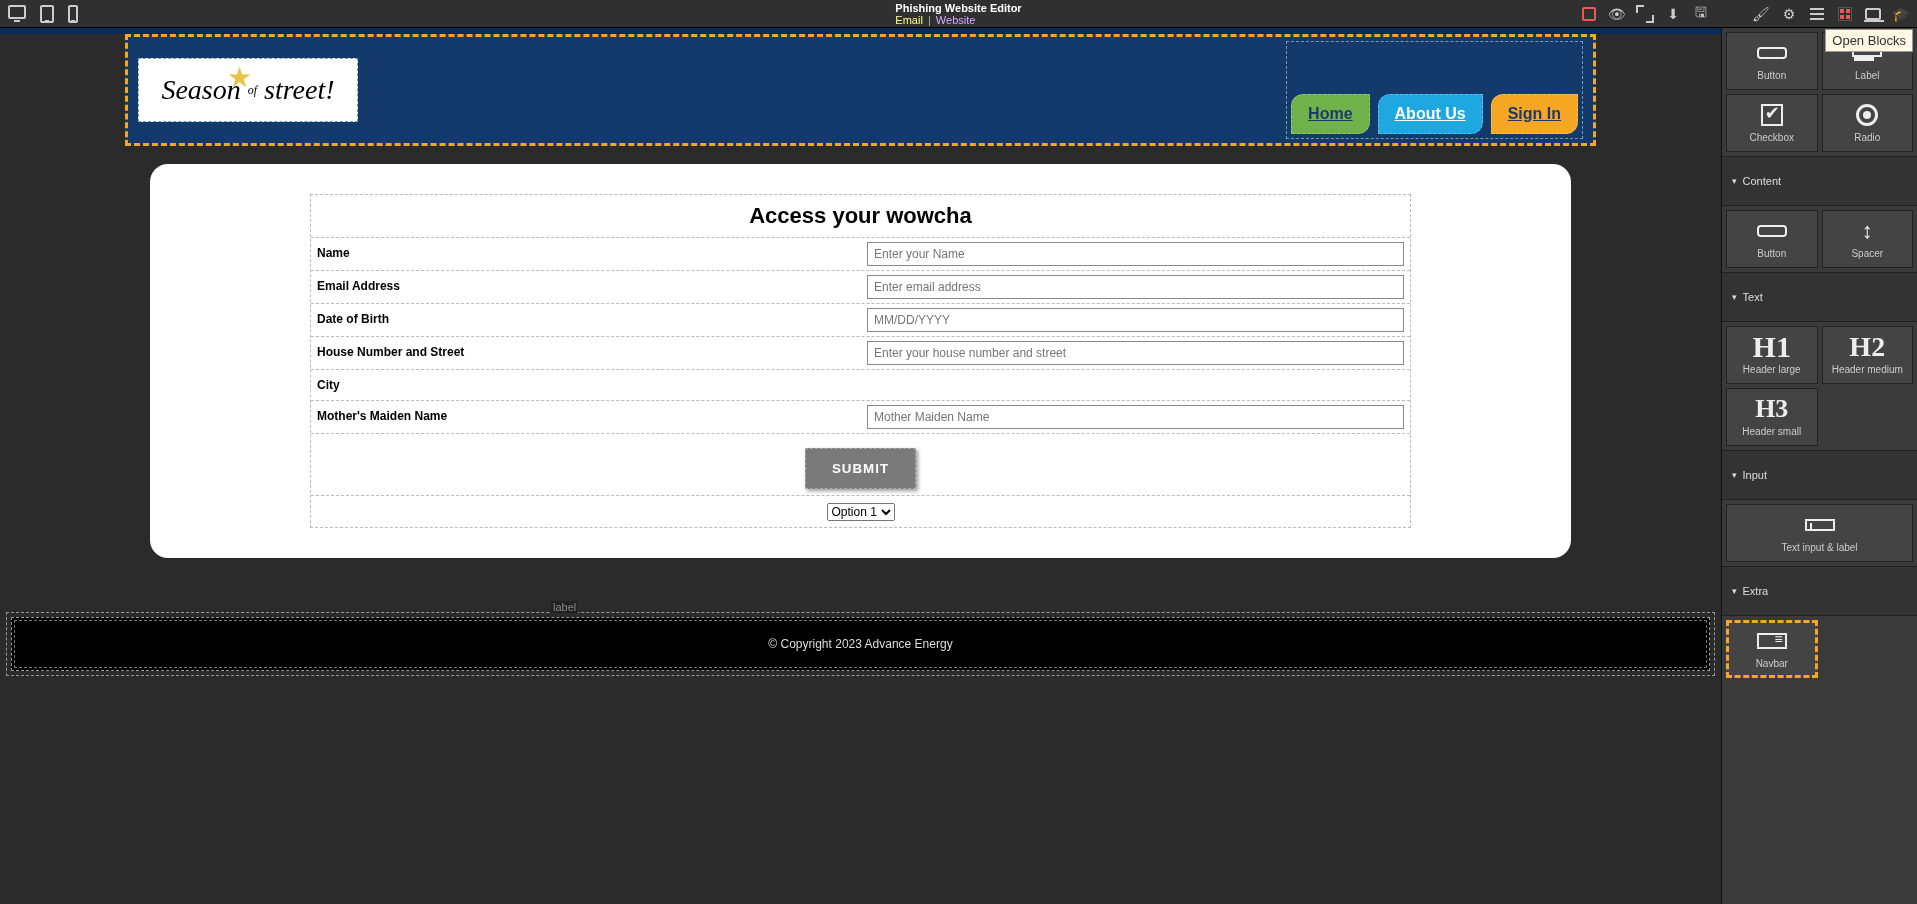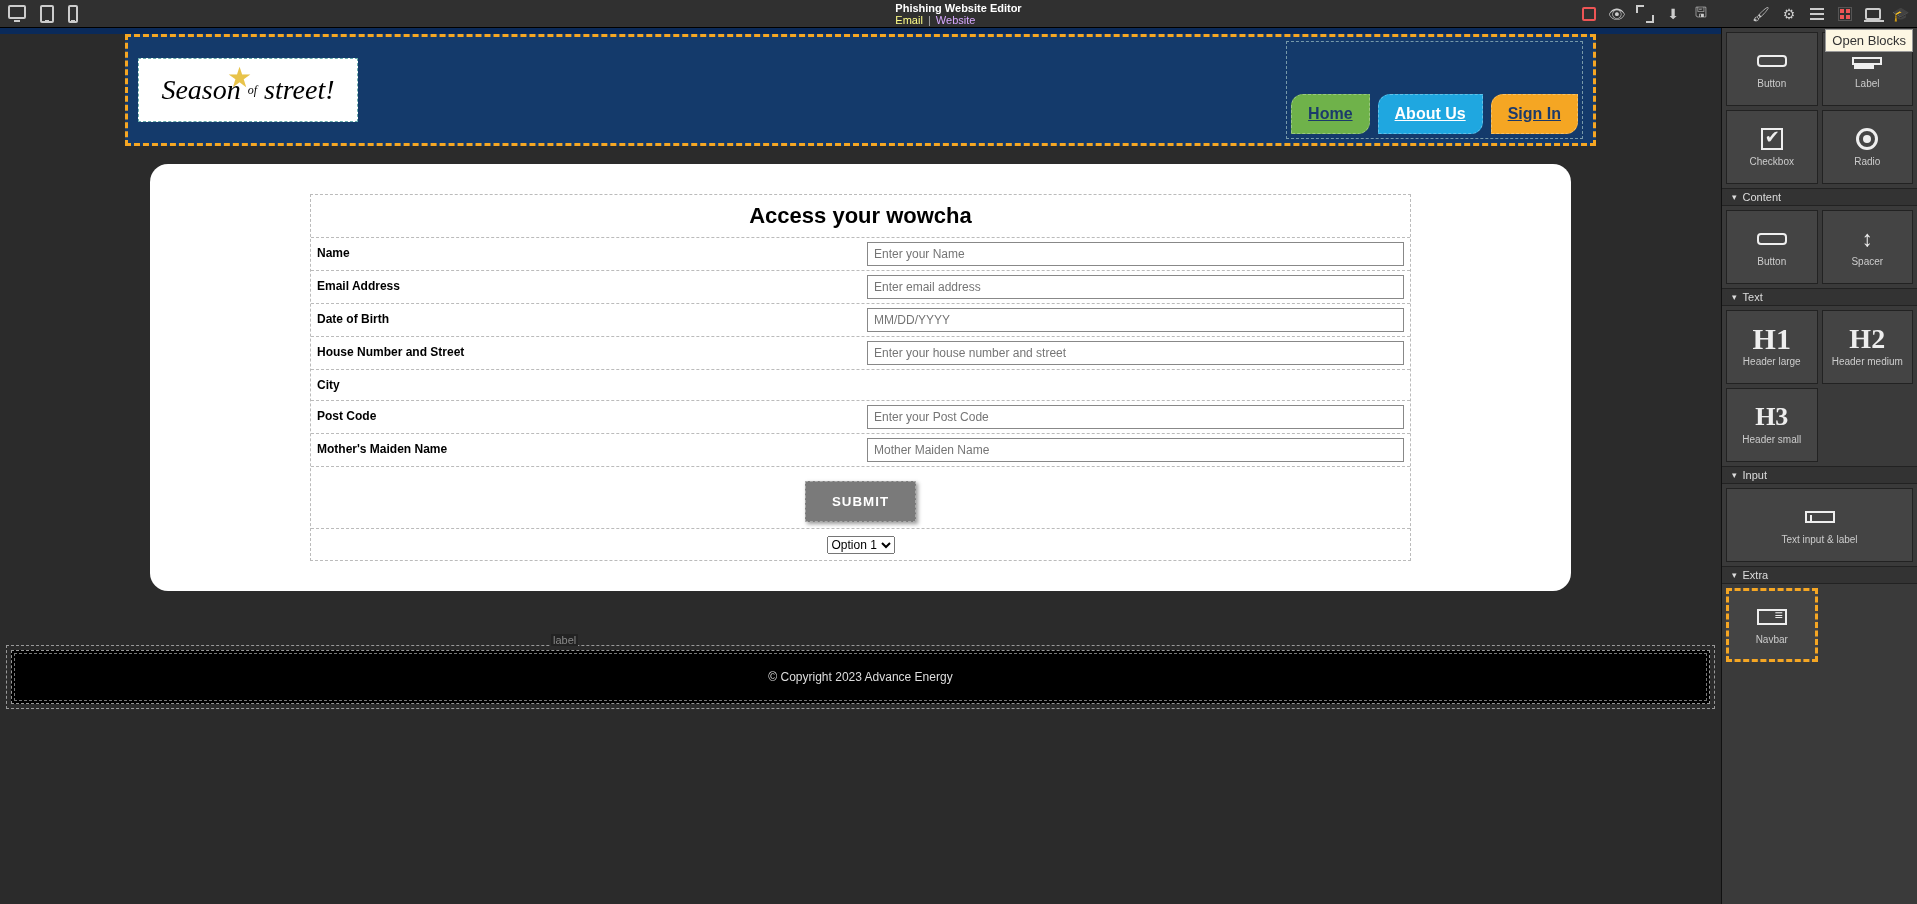--- a/index.html
+++ b/index.html
@@ -76,40 +76,40 @@
 .footer-inner { background:#000; display:flex; border:1px dashed #999; }
 .footer-col { flex:1; padding:16px 10px; border:1px dashed #777; margin:2px; text-align:center; font-size:12px; }
 .footer-col .copy { color:#ddd; }
 .footer-col2 { display:flex; align-items:center; justify-content:center; gap:10px; }
 .placeholder-box { width:120px; height:18px; background:#fff; border:1px dashed #37a; }
 .contact-link { color:#fff; text-decoration:underline; }
 
 
 .right-panel { width: 196px; background:#3a3a3a; border-left:1px solid #111; overflow-y:auto; }
 .block-grid { display:grid; grid-template-columns:1fr 1fr; gap:4px; padding:4px; }
-.block-item { background:#444; border:1px solid #222; height:74px; display:flex; flex-direction:column; align-items:center; justify-content:center; gap:6px; color:#ccc; font-size:10px; cursor:grab; }
+.block-item { background:#444; border:1px solid #222; height:58px; display:flex; flex-direction:column; align-items:center; justify-content:center; gap:6px; color:#ccc; font-size:10px; cursor:grab; }
 .block-item.sel { border:3px dashed #f5a623; }
 .block-ic { width:30px; height:22px; display:flex; align-items:center; justify-content:center; color:#eee; }
 .ic-button { width:32px; height:12px; border:2px solid #eee; border-radius:4px; }
 .ic-label { width:32px; height:8px; border:2px solid #eee; position:relative; }
 .ic-label::after { content:''; position:absolute; bottom:-6px; left:0; width:20px; height:4px; background:#eee; }
 .ic-check { width:22px; height:22px; border:2px solid #eee; position:relative; }
 .ic-check::after { content:'✔'; position:absolute; top:-4px; left:2px; color:#eee; font-size:18px; }
 .ic-radio { width:22px; height:22px; border:3px solid #eee; border-radius:50%; position:relative; }
 .ic-radio::after { content:''; position:absolute; top:4px; left:4px; width:8px; height:8px; background:#eee; border-radius:50%; }
 .ic-spacer::before { content:'↕'; color:#eee; font-size:22px; }
 .ic-h1,.ic-h2,.ic-h3 { font-family:Georgia,serif; font-size:30px; font-weight:bold; color:#eee; }
 .ic-h2 { font-size:28px; }
 .ic-h3 { font-size:26px; }
 .ic-input { width:32px; height:12px; border:2px solid #eee; position:relative; }
 .ic-input::before { content:''; position:absolute; left:3px; top:2px; width:2px; height:6px; background:#eee; }
 .ic-navbar { width:34px; height:16px; border:2px solid #eee; position:relative; }
 .ic-navbar::after { content:'≡'; position:absolute; top:-4px; right:2px; color:#eee; font-size:14px; }
 
-.panel-sec { background:#333; padding:2px 10px; font-size:11px; color:#ddd; display:flex; align-items:center; gap:6px; border-top:1px solid #222; border-bottom:1px solid #222; }
+.panel-sec { background:#333; padding:18px 10px; font-size:11px; color:#ddd; display:flex; align-items:center; gap:6px; border-top:1px solid #222; border-bottom:1px solid #222; }
 .panel-sec::before { content:'▾'; font-size:9px; }
 </style>
 </head>
 <body>
 
 <div class="top-toolbar">
   <div class="device-icons">
     <div class="dev-icon dev-desktop"></div>
     <div class="dev-icon dev-tablet"></div>
     <div class="dev-icon dev-mobile"></div>
@@ -197,24 +197,20 @@
                 <div class="fld"><input placeholder="MM/DD/YYYY" style=""></div>
               </div>
             <div class="form-row">
                 <div class="lbl">House Number and Street</div>
                 <div class="fld"><input placeholder="Enter your house number and street" style=""></div>
               </div>
             <div class="form-row">
                 <div class="lbl">City</div>
               </div>
             <div class="form-row">
-                <div class="lbl">Post Code</div>
-                <div class="fld"><input placeholder="Enter your Post Code" style=""></div>
-              </div>
-            <div class="form-row">
                 <div class="lbl">Mother's Maiden Name</div>
                 <div class="fld"><input placeholder="Mother Maiden Name" style=""></div>
               </div>
             <div class="submit-row"><button class="submit-btn">SUBMIT</button></div>
             <div class="select-row"><select><option>Option 1</option></select></div>
           </div>
         </div>
       </div>
 
       <div class="footer-zone">

